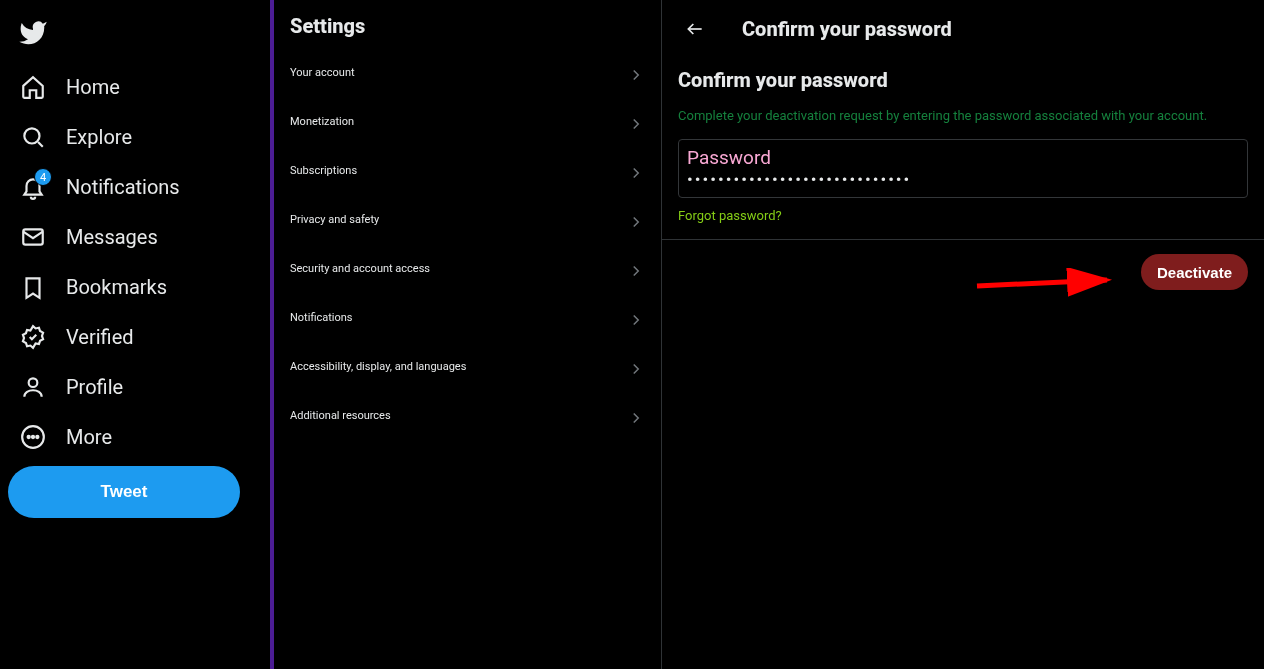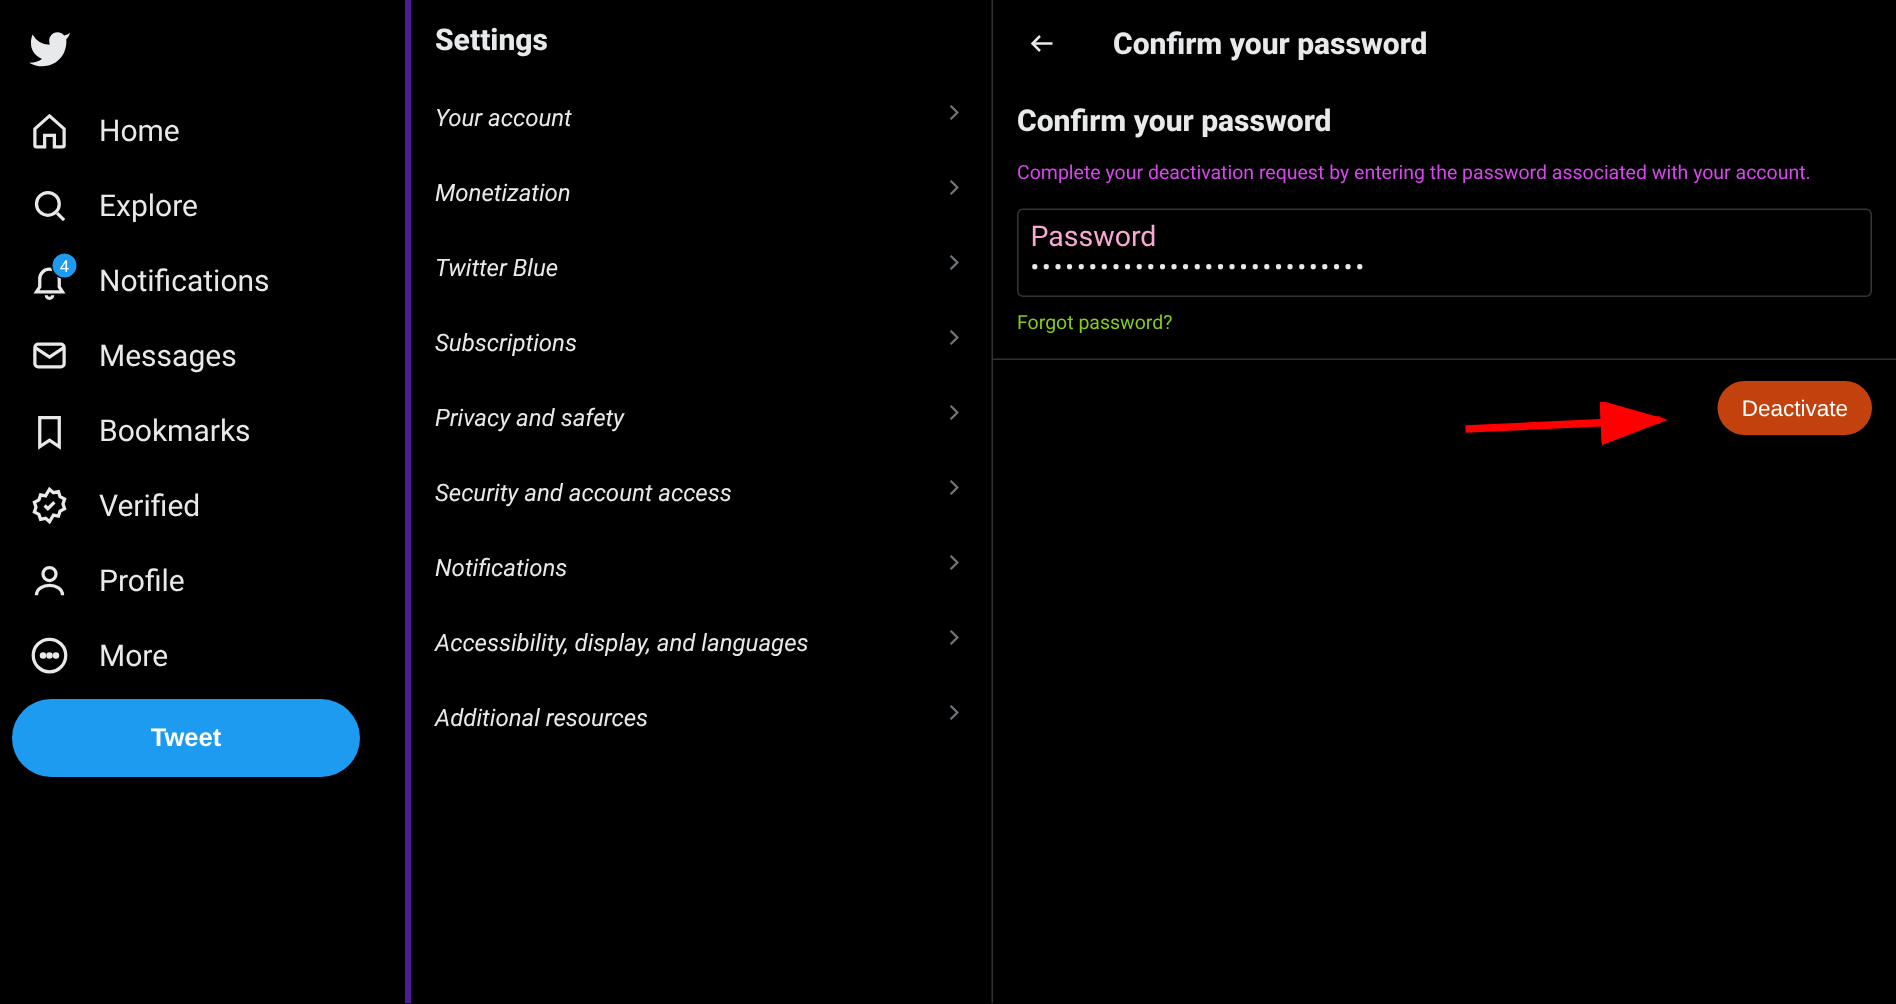--- a/index.html
+++ b/index.html
@@ -75,27 +75,26 @@
     border-radius: 9999px;
     height: 42px;
     display:flex; align-items:center; justify-content:center;
     gap: 8px;
     color: #71767b;
     font-size: 15px;
   }
   .search-box svg { width: 16px; height:16px; stroke:#71767b; fill:none; stroke-width:2;}
   .settings-item {
     display:flex;
-    align-items:flex-end;
+    align-items:flex-start;
     justify-content:space-between;
     padding: 14px 16px;
-    font-size: 16px;
+    font-size: 11px;
     color:#e7e9ea;
     cursor:pointer;
-    font-style:italic;
   }
   .settings-item .chev svg { width:18px; height:18px; stroke:#71767b; fill:none; stroke-width:2;}
   .col-right {
     flex: 1;
     display:flex;
     flex-direction:column;
     position: relative;
   }
   .right-header {
     display:flex;
@@ -107,21 +106,21 @@
   .back-btn svg { width:20px; height:20px; stroke:#e7e9ea; fill:none; stroke-width:2;}
   .right-header-title { font-size:20px; font-weight:800; }
   .right-sub {
     padding: 10px 16px 4px 16px;
     font-size: 20px;
     font-weight: 800;
   }
   .right-desc {
     padding: 12px 16px 16px 16px;
     font-size: 13px;
-    color: #d946ef;
+    color: #15803d;
   }
   .field-block { padding: 0 16px; }
   .input-wrap {
     border: 1px solid #333639;
     border-radius: 4px;
     padding: 6px 8px 8px 8px;
   }
   .input-label { font-size: 19px; color:#f9a8d4; }
   .pw-input {
     width:100%;
@@ -140,28 +139,28 @@
     cursor:pointer;
   }
   .divider { height:1px; background:#2f3336; }
   .action-row {
     display:flex;
     justify-content:flex-end;
     padding: 14px 16px;
     position: relative;
   }
   .deact-btn {
-    background:#c2410c;
+    background:#7f1d1d;
     color:#fff;
     border:none;
     border-radius:9999px;
     height: 36px;
     padding: 0 16px;
     font-size: 15px;
-    font-weight:400;
+    font-weight:700;
     cursor:pointer;
   }
   .annotation-arrow {
     position:absolute;
     left: 310px;
     top: 268px;
     pointer-events:none;
   }
 </style>
 </head>
@@ -255,26 +254,20 @@
   <div class="mid-title">Settings</div>
 
   <div class="settings-item">
     <span>Your account</span>
     <span class="chev"><svg viewBox="0 0 24 24">
           <polyline points="9 6 15 12 9 18"></polyline>
         </svg></span>
   </div>
   <div class="settings-item">
     <span>Monetization</span>
-    <span class="chev"><svg viewBox="0 0 24 24">
-          <polyline points="9 6 15 12 9 18"></polyline>
-        </svg></span>
-  </div>
-  <div class="settings-item">
-    <span>Twitter Blue</span>
     <span class="chev"><svg viewBox="0 0 24 24">
           <polyline points="9 6 15 12 9 18"></polyline>
         </svg></span>
   </div>
   <div class="settings-item">
     <span>Subscriptions</span>
     <span class="chev"><svg viewBox="0 0 24 24">
           <polyline points="9 6 15 12 9 18"></polyline>
         </svg></span>
   </div>

